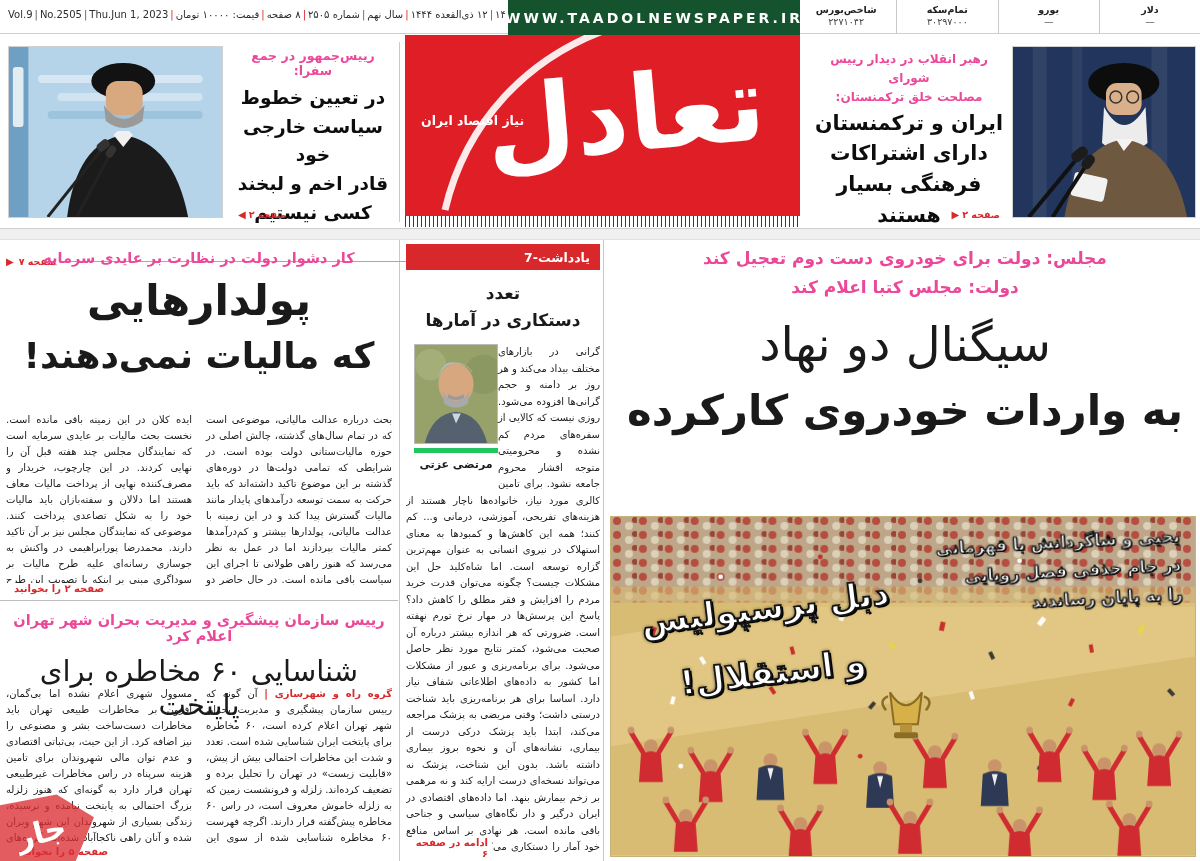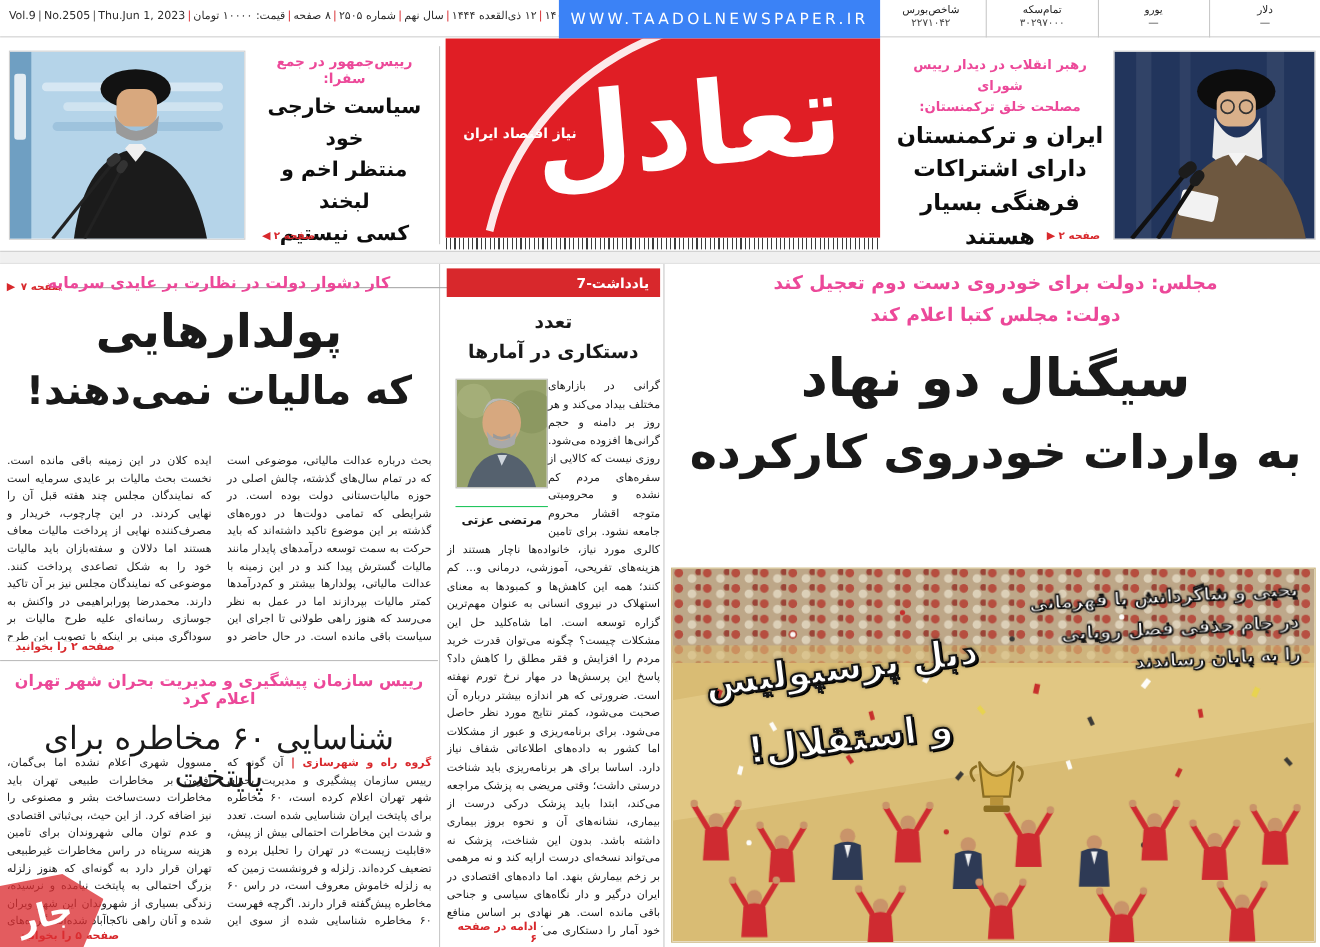--- a/index.html
+++ b/index.html
@@ -8,25 +8,25 @@
   #page { position:relative; width:1200px; height:861px; background:#fff; overflow:hidden; margin:0 auto; direction:rtl; }
 
   
   .topbar { position:absolute; top:0; left:0; width:1200px; height:34px; background:#fff; border-bottom:1px solid #cfcfcf; }
   .issue-line { position:absolute; top:9px; left:8px; direction:ltr; font-size:10px; color:#2c2c2c; white-space:nowrap; }
   .issue-line .pipe { color:#555; margin:0 2px; }
   .issue-line .pipe-red { color:#d8282c; margin:0 2px; }
   .markets { position:absolute; top:0; right:0; width:404px; height:34px; display:flex; direction:rtl; }
   .market-cell { flex:1; text-align:center; padding-top:4px; border-left:1px solid #c9c9c9; }
   .market-cell:last-child { border-left:none; }
-  .market-label { font-size:9.5px; font-weight:normal; color:#222; line-height:1.3; }
+  .market-label { font-size:9.5px; font-weight:bold; color:#222; line-height:1.3; }
   .market-value { font-size:9.5px; color:#444; line-height:1.3; }
 
   
-  .url-bar { position:absolute; top:0; left:508px; width:292px; height:35px; background:#3b82f6; color:#fff; display:flex; align-items:center; justify-content:center; direction:ltr; font-size:14px; font-weight:normal; letter-spacing:3px; }
+  .url-bar { position:absolute; top:0; left:508px; width:292px; height:35px; background:#14532d; color:#fff; display:flex; align-items:center; justify-content:center; direction:ltr; font-size:14px; font-weight:bold; letter-spacing:3px; }
   .logo-box { position:absolute; top:35px; left:405px; width:395px; height:181px; background:#e01e25; overflow:hidden; }
   .logo-word { position:absolute; top:8px; left:55px; width:330px; text-align:center; font-size:104px; font-weight:bold; color:#fff; transform:rotate(-5deg); line-height:1.4; }
   .logo-tagline { position:absolute; top:78px; left:16px; color:#fff; font-size:12.5px; font-weight:bold; letter-spacing:1px; }
   .ruler { position:absolute; top:216px; left:405px; width:395px; height:11px;
            background:repeating-linear-gradient(to right, #3c3c3c 0 1px, transparent 1px 4px);
            -webkit-mask-image:linear-gradient(#000,#000); }
 
   
   .gray-band { position:absolute; top:228px; left:0; width:1200px; height:12px; background:#f0f0f0; border-top:1px solid #cfcfcf; border-bottom:1px solid #e2e2e2; }
 
@@ -55,21 +55,21 @@
   .leader { position:absolute; top:42px; right:0; width:392px; height:180px; }
   .leader-photo { position:absolute; top:4px; right:4px; width:184px; height:172px; border:1px solid #d0d0d0; }
   .leader-text { position:absolute; top:8px; right:196px; width:190px; }
   .leader-text .kicker { font-size:12px; line-height:1.6; }
   .leader-text .headline div { font-size:20.5px; line-height:1.5; }
   .leader-ref { position:absolute; bottom:2px; right:200px; }
 
   
   .lead { position:absolute; top:244px; right:0; width:590px; }
   .lead .kicker { font-size:17px; line-height:1.7; }
-  .lead-h1 { font-size:48px; font-weight:bold; text-align:center; margin-top:14px; letter-spacing:-1px; }
+  .lead-h1 { font-size:48px; font-weight:normal; text-align:center; margin-top:14px; letter-spacing:-1px; }
   .lead-h2 { font-size:42px; font-weight:bold; text-align:center; margin-top:14px; letter-spacing:-1px; white-space:nowrap; }
   .lead-ref-row { position:absolute; top:256px; right:610px; left:6px; display:flex; align-items:center; gap:5px; direction:ltr; }
   .lead-ref-row .rule { flex:1; height:1px; background:#a8a8a8; }
 
   
   .sports { position:absolute; top:516px; right:4px; width:586px; height:341px; overflow:hidden; border:1px solid #c8b27a; }
   .sports svg { position:absolute; inset:0; }
   .sports-caption { position:absolute; top:12px; right:14px; text-align:right; transform:rotate(-3deg); }
   .sports-caption div { font-size:16.5px; font-weight:bold; color:#fff; line-height:1.75;
       -webkit-text-stroke:1.2px #141414; text-shadow:0 0 3px #000, 1px 1px 0 #000; }
@@ -78,21 +78,21 @@
       -webkit-text-stroke:1.8px #141414; text-shadow:0 0 4px #000, 2px 2px 0 #000; }
 
   
   .note { position:absolute; top:244px; left:406px; width:194px; height:617px; }
   .note-bar { height:26px; background:#d8282c; color:#fff; font-size:12.5px; font-weight:bold; display:flex; align-items:center; padding:0 10px; }
   .note-title { margin-top:10px; }
   .note-title div { font-size:17px; font-weight:bold; text-align:center; line-height:1.6; }
   .note-body { margin-top:10px; height:508px; overflow:hidden; font-size:10px; line-height:1.65; text-align:justify; }
   .note-photo-wrap { float:left; width:84px; margin-left:8px; margin-bottom:4px; }
   .note-photo { width:84px; height:100px; border:1px solid #bbb; }
-  .note-author { font-size:11px; font-weight:bold; text-align:center; border-top:1px solid #22c55e; margin-top:16px; padding-top:3px; }
+  .note-author { font-size:11px; font-weight:bold; text-align:center; border-top:5px solid #22c55e; margin-top:4px; padding-top:3px; }
   .note-cont { bottom:2px; right:108px; }
 
   
   .tax { position:absolute; top:244px; left:0; width:398px; height:356px; }
   .tax .kicker { font-size:14.5px; margin-top:6px; }
   .tax-h1 { font-size:42px; font-weight:bold; text-align:center; margin-top:10px; }
   .tax-h2 { font-size:36px; font-weight:bold; text-align:center; margin-top:10px; white-space:nowrap; }
   .tax-body { position:absolute; top:168px; right:6px; left:6px; height:182px; overflow:hidden; }
   .tax-link { bottom:6px; left:6px; }
   .hdiv { position:absolute; top:600px; left:0; width:398px; height:1px; background:#bdbdbd; }
@@ -163,22 +163,23 @@
         <path d="M108,88 L118,100 L128,88 L124,84 L112,84 Z" fill="#f0f0f0"></path>
         <line x1="40" y1="170" x2="96" y2="102" stroke="#222" stroke-width="3"></line>
         <line x1="70" y1="170" x2="104" y2="108" stroke="#222" stroke-width="3"></line>
         <rect x="90" y="94" width="14" height="9" rx="4" fill="#333" transform="rotate(-38 97 98)"></rect>
         <rect x="99" y="101" width="13" height="8" rx="4" fill="#333" transform="rotate(-55 105 105)"></rect>
       </svg>
     </div>
     <div class="raisi-text">
       <div class="kicker">رییس‌جمهور در جمع سفرا:</div>
       <div class="headline">
+        <div>در تعیین خطوط</div>
         <div>سیاست خارجی خود</div>
-        <div>منتظر اخم و لبخند</div>
+        <div>قادر اخم و لبخند</div>
         <div>کسی نیستیم</div>
       </div>
     </div>
     <div class="page-ref raisi-ref">
       <span>صفحه ۲</span>
       <span class="tri">◀</span>
     </div>
   </div>
 
   <div class="leader">

